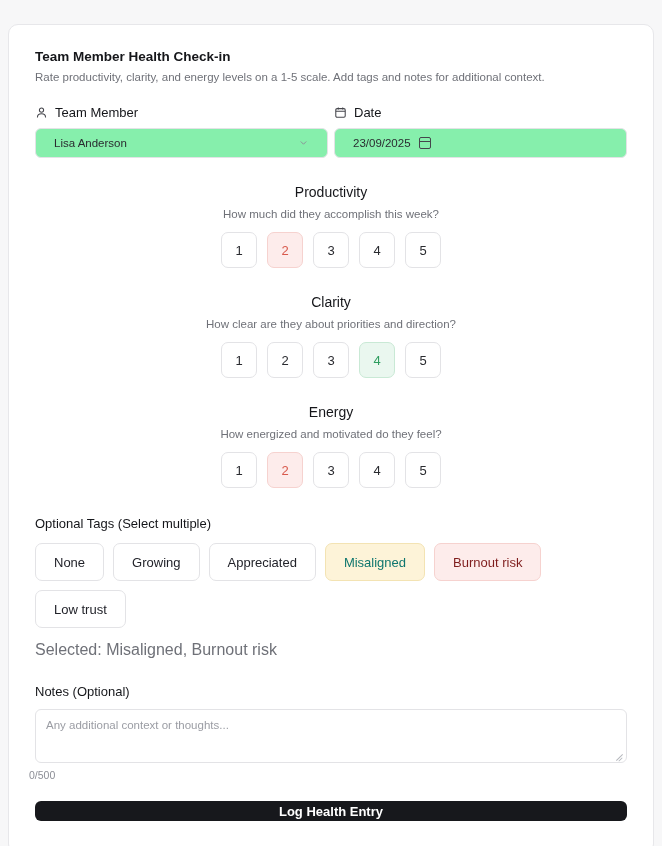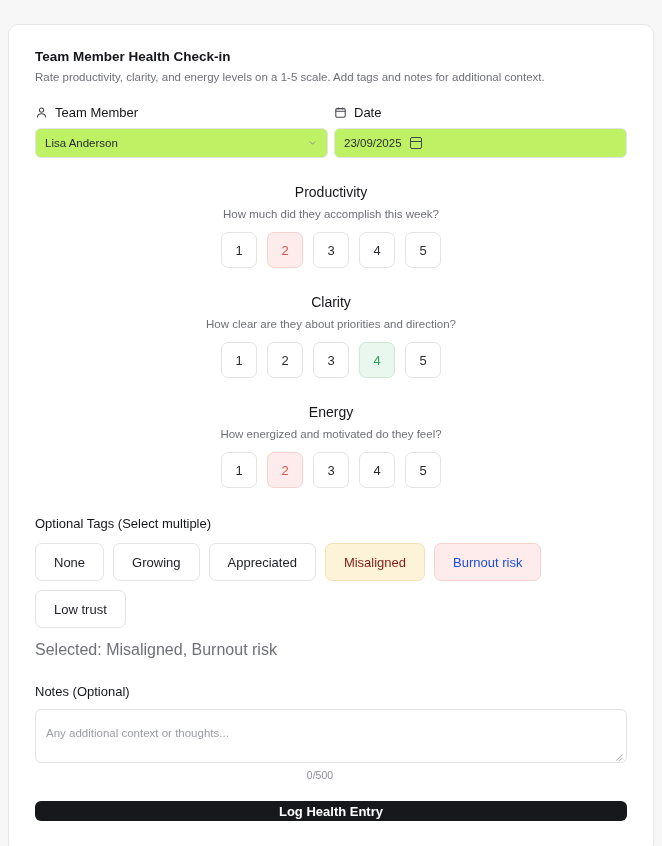--- a/index.html
+++ b/index.html
@@ -49,24 +49,24 @@
     gap: 7px;
     font-size: 13px;
     color: #15161a;
     margin-bottom: 8px;
   }
   .field-label svg { display: block; }
   .control {
     height: 30px;
     border: 1px solid #e3e3e6;
     border-radius: 6px;
-    background: #bef264;
-    display: flex;
-    align-items: center;
-    padding: 0 9px;
+    background: #86efac;
+    display: flex;
+    align-items: center;
+    padding: 0 18px;
     font-size: 11.5px;
     color: #2a2b30;
     justify-content: space-between;
   }
   .control .chev {
     color: #8c8e96;
     font-size: 10px;
   }
   .date-control {
     justify-content: flex-start;
@@ -153,65 +153,65 @@
     align-items: center;
     justify-content: center;
   }
   .tag.focused {
     border: 2px solid #b9bbc1;
     background: #fff;
   }
   .tag.sel-amber {
     background: #fdf3d8;
     border-color: #f3e3b3;
-    color: #7f1d1d;
+    color: #0f766e;
   }
   .tag.sel-red {
     background: #fdeceb;
     border-color: #f6d2cf;
-    color: #1d4ed8;
+    color: #7f1d1d;
   }
   .selected-line {
     font-size: 16px;
     color: #6f7178;
     margin: 13px 0 0 6px;
   }
 
   .notes-label {
     font-size: 13px;
     color: #15161a;
     margin: 25px 0 0 6px;
   }
   .notes-box {
     margin: 10px 6px 0 6px;
     height: 54px;
     border: 1px solid #e3e3e6;
     border-radius: 6px;
     background: #fff;
-    padding: 17px 10px;
+    padding: 9px 10px;
     font-size: 11.5px;
     color: #9b9da4;
     position: relative;
     overflow: hidden;
   }
   .resize-grip {
     position: absolute;
     right: 2px; bottom: 2px;
     width: 9px; height: 9px;
   }
   .resize-grip:before, .resize-grip:after {
     content: "";
     position: absolute;
     background: #b5b7bd;
     height: 1px;
   }
   .resize-grip:before { width: 9px; transform: rotate(-45deg); top: 6px; left: 0; }
   .resize-grip:after  { width: 5px; transform: rotate(-45deg); top: 8px; left: 3px; }
   .counter {
-    text-align: center;
+    text-align: left;
     font-size: 10.5px;
     color: #8c8e96;
     margin: 6px 22px 0 0;
   }
 
   .submit {
     margin: 20px 6px 0 6px;
     height: 20px;
     background: #17181c;
     color: #ffffff;

